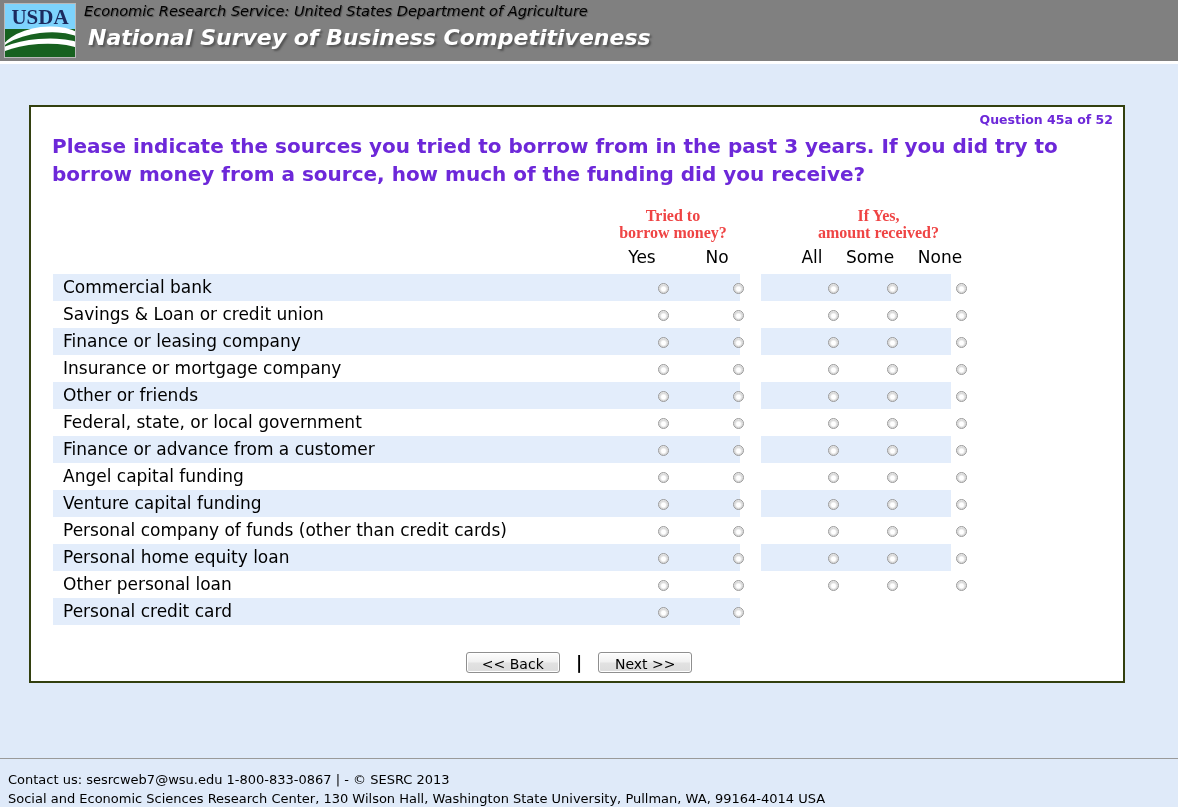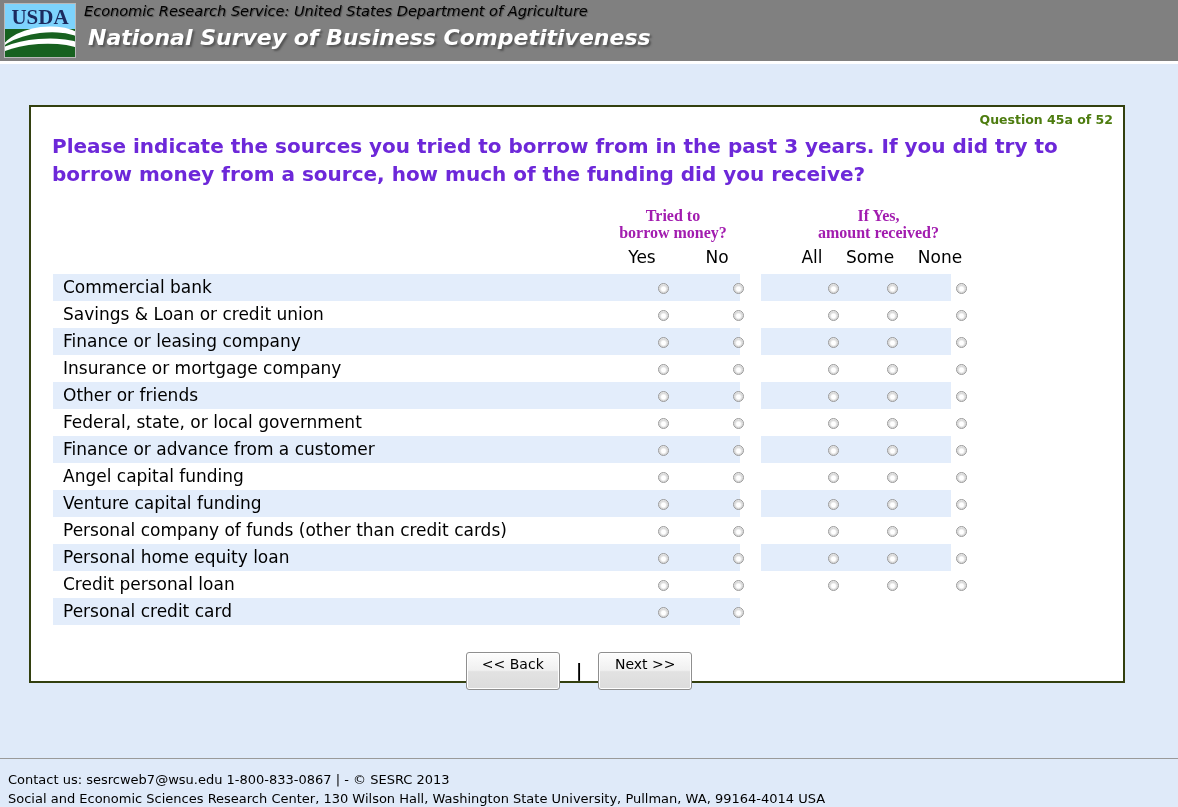--- a/index.html
+++ b/index.html
@@ -115,42 +115,42 @@
     background: #ffffff;
     border: 2px solid #33400f;
     box-sizing: border-box;
   }
   #question-counter {
     position: absolute;
     right: 10px; top: 5px;
     font-family: "DejaVu Sans", sans-serif;
     font-size: 12.5px;
     font-weight: bold;
-    color: #4d7c0f;
+    color: #6d28d9;
     white-space: nowrap;
   }
   #question-text {
     position: absolute;
     left: 21px; top: 25px;
     width: 1068px;
     font-family: "DejaVu Sans", sans-serif;
     font-weight: bold;
     font-size: 20px;
     line-height: 28px;
     color: #6d28d9;
   }
 
   
   .group-header {
     position: absolute;
     font-family: "Liberation Serif", serif;
     font-weight: bold;
     font-size: 16px;
     line-height: 17px;
-    color: #a21caf;
+    color: #ef4444;
     text-align: center;
   }
   #hdr-tried {
     left: 537px; top: 100px; width: 210px;
   }
   #hdr-ifyes {
     left: 715px; top: 100px; width: 265px;
   }
   .col-label {
     position: absolute;
@@ -221,21 +221,21 @@
   
   #nav-area {
     position: absolute;
     left: 0; top: 545px;
     width: 1096px;
     text-align: center;
   }
   .nav-btn {
     display: inline-block;
     min-width: 68px;
-    padding: 3px 12px 17px 12px;
+    padding: 3px 12px 0 12px;
     font-family: "DejaVu Sans", sans-serif;
     font-size: 14px;
     color: #000000;
     background: linear-gradient(to bottom, #fdfdfd 0%, #f0f0f0 48%, #e2e2e2 52%, #dcdcdc 100%);
     border: 1px solid #8f8f8f;
     border-radius: 3px;
     box-shadow: inset 0 0 0 1px #ffffff;
     cursor: pointer;
     vertical-align: middle;
   }
@@ -409,21 +409,21 @@
         <div class="row-label">Personal home equity loan</div>
         <div class="radio r-yes"></div>
         <div class="radio r-no"></div>
         <div class="radio r-all"></div>
         <div class="radio r-some"></div>
         <div class="radio r-none"></div>
       </div>
       <div class="resp-row">
         <div class="stripe-left"></div>
         <div class="stripe-right"></div>
-        <div class="row-label">Credit personal loan</div>
+        <div class="row-label">Other personal loan</div>
         <div class="radio r-yes"></div>
         <div class="radio r-no"></div>
         <div class="radio r-all"></div>
         <div class="radio r-some"></div>
         <div class="radio r-none"></div>
       </div>
       <div class="resp-row shade">
         <div class="stripe-left"></div>
         <div class="row-label">Personal credit card</div>
         <div class="radio r-yes"></div>

